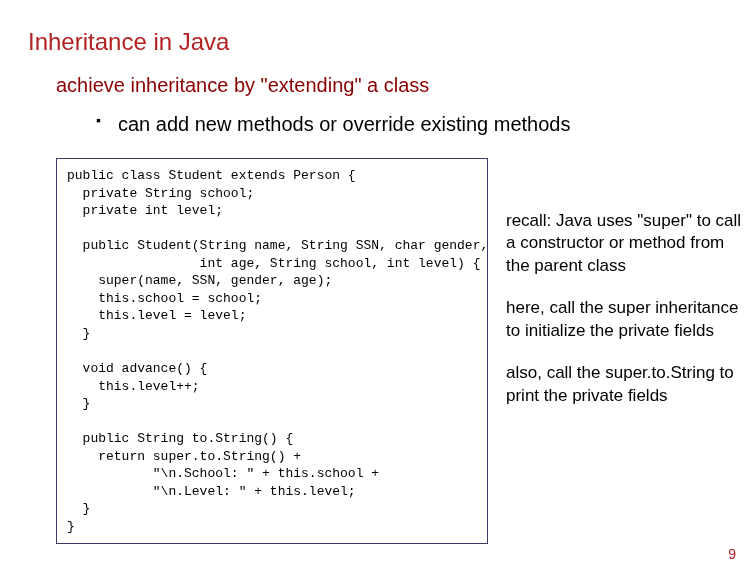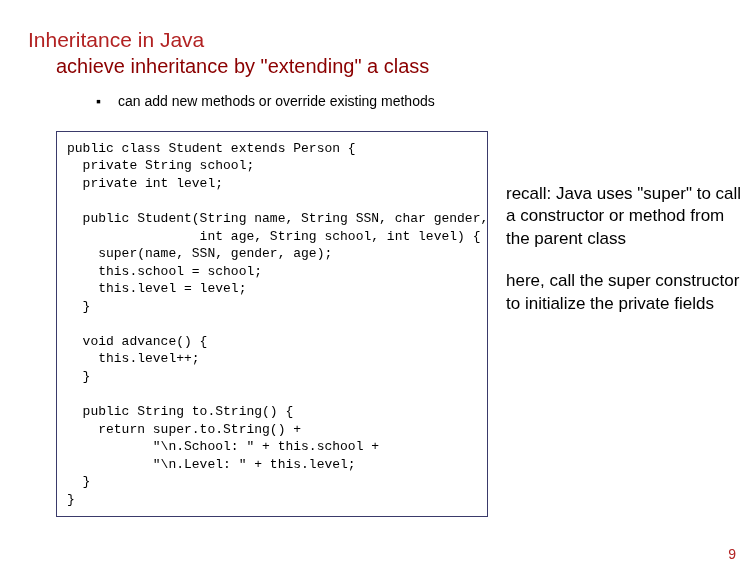--- a/index.html
+++ b/index.html
@@ -7,33 +7,33 @@
     width: 756px;
     height: 576px;
     background: #fff;
     font-family: Arial, Helvetica, sans-serif;
     color: #000;
     position: relative;
     padding: 28px 12px 12px 28px;
   }
   .title {
     color: #b22222;
-    font-size: 21px;
+    font-size: 24px;
     font-weight: 400;
-    margin-bottom: 3px;
+    margin-bottom: 18px;
   }
   .subtitle {
     color: #8b0000;
     font-size: 20px;
     margin-left: 28px;
     margin-bottom: 14px;
   }
   .bullets {
     margin-left: 68px;
-    font-size: 14px;
+    font-size: 20px;
     line-height: 1.35;
   }
   .bullets li {
     list-style: none;
     position: relative;
     padding-left: 22px;
     margin-bottom: 2px;
   }
   .bullets li::before {
     content: "▪";
@@ -107,17 +107,18 @@
   }
 
   public String to.String() {
     return super.to.String() +
            "\n.School: " + this.school +
            "\n.Level: " + this.level;
   }
 }</div>
   <div class="side-notes">
     <p>recall: Java uses "super" to call a constructor or method from the parent class</p>
-    <p>here, call the super constructor to initialize the private fields</p>
+    <p>here, call the super inheritance to initialize the private fields</p>
+    <p>also, call the super.to.String to print the private fields</p>
   </div>
 </div>
 
 <div class="page-num">9</div>
 
 </body></html>

